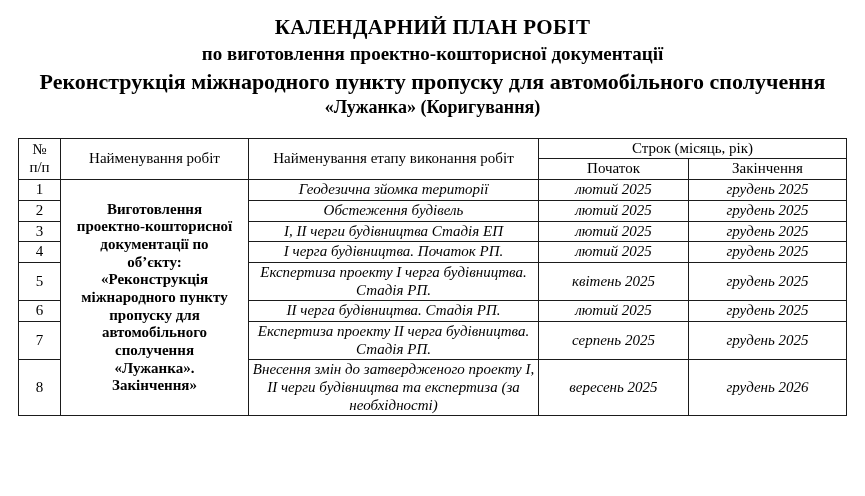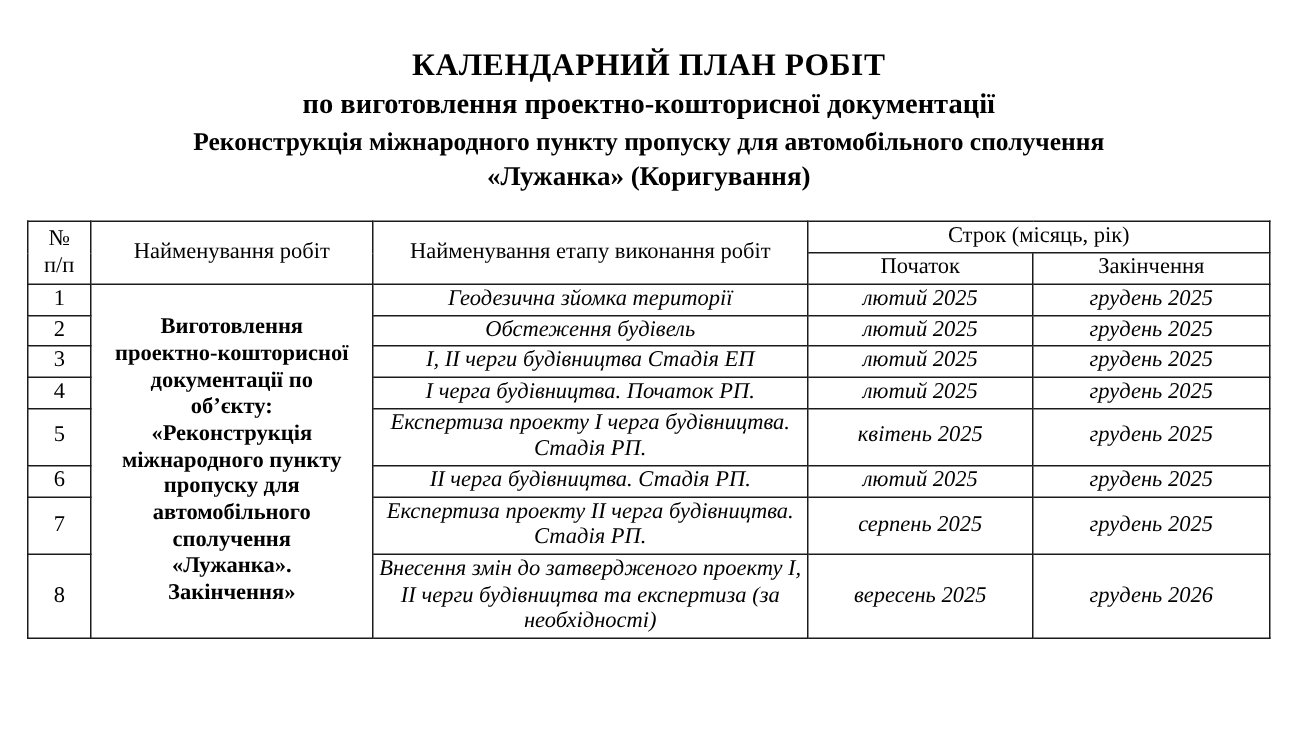--- a/index.html
+++ b/index.html
@@ -16,40 +16,40 @@
   }
   .page {
     width: 865px;
     height: 496px;
     position: relative;
     box-sizing: border-box;
     padding: 14px 18px 0 18px;
   }
   .title-block {
     text-align: center;
-    margin: 16px auto;
+    margin: 0 auto;
     width: 100%;
   }
   .t-line {
     font-weight: bold;
     line-height: 1.26;
   }
   .t1 {
     font-size: 21px;
     letter-spacing: 0.4px;
     margin-bottom: 2px;
   }
   .t2 {
     font-size: 19px;
   }
   .t3 {
     font-size: 19px;
   }
   .t4 {
-    font-size: 17px;
+    font-size: 22px;
     margin-top: 2px;
   }
   .t5 {
     font-size: 18px;
   }
 
   table.plan {
     border-collapse: collapse;
     width: 828px;
     margin: 19px auto 0 auto;

